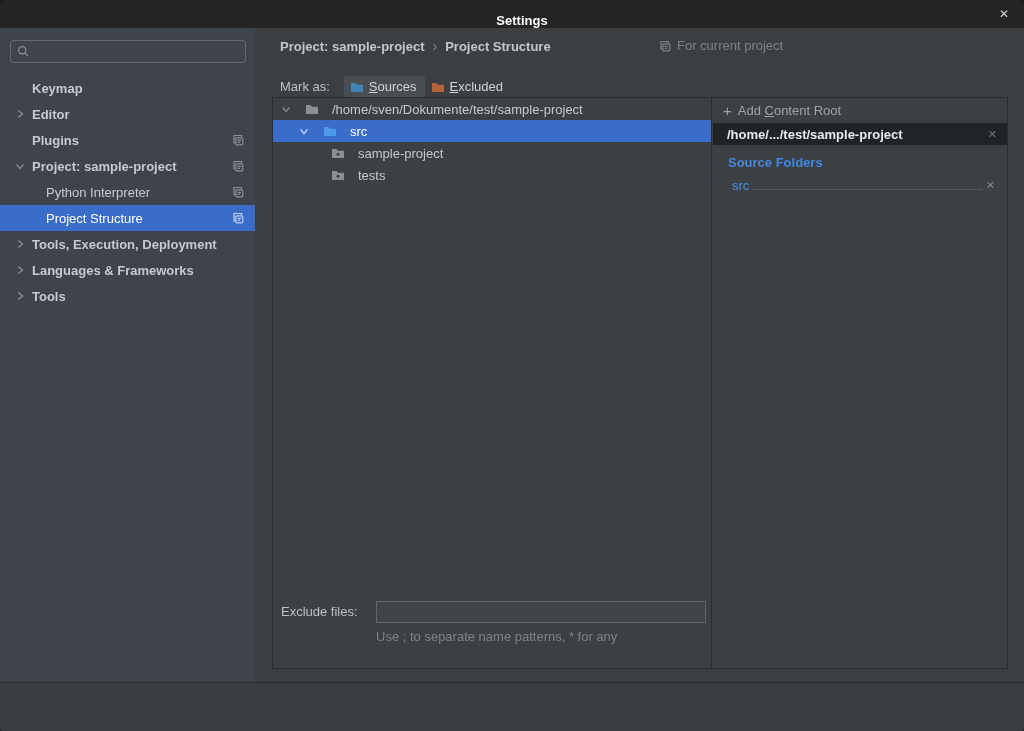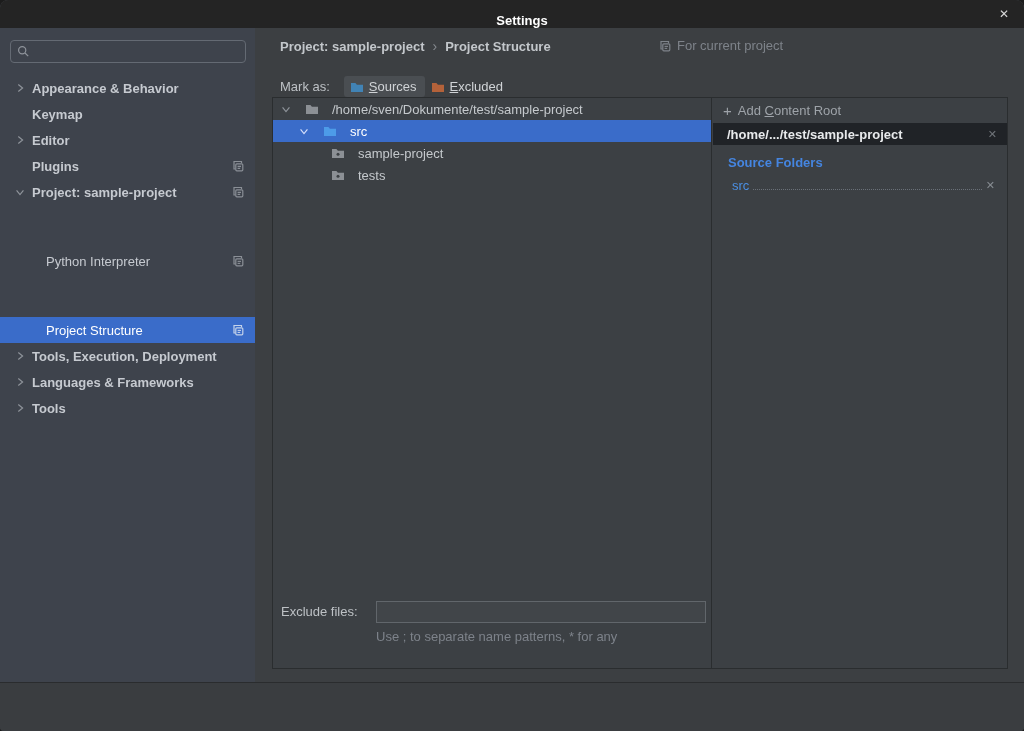--- a/index.html
+++ b/index.html
@@ -14,21 +14,21 @@
 
   
   .sidebar { position:absolute; left:0; top:28px; width:255px; height:654px; background:#3e434c; }
   .searchbox { position:absolute; left:10px; top:12px; width:236px; height:23px; border:1px solid #646a73; border-radius:4px; background:transparent; display:flex; align-items:center; padding-left:6px; }
   .searchbox input { background:transparent; border:none; outline:none; color:#d0d3d6; width:200px; font-family:inherit; font-size:13px; margin-left:4px; }
   .nav { position:absolute; left:0; top:47px; width:255px; }
   .nav-row { height:26px; display:flex; align-items:center; position:relative; padding-left:14px; cursor:default; }
   .nav-row.bold .lbl { font-weight:bold; }
   .nav-row .lbl { color:#c6cad0; }
   .nav-row .chevslot { width:18px; display:flex; align-items:center; }
-  .nav-row.lvl1 { padding-left:46px;margin-top:43px; }
+  .nav-row.lvl1 { padding-left:46px; }
   .nav-row.selected { background:#3a6cc9; }
   .nav-row.selected .lbl { color:#ffffff; }
   .scope-ic { position:absolute; right:10px; top:6px; }
 
   
   .content { position:absolute; left:255px; top:28px; width:769px; height:654px; background:#3c3f42; }
   .breadcrumb { position:absolute; left:25px; top:10px; display:flex; align-items:center; gap:8px; }
   .breadcrumb .crumb { font-weight:bold; color:#c3c7cb; }
   .breadcrumb .sep { color:#85898f; font-size:14px; }
   .scope-note { position:absolute; left:403px; top:10px; display:flex; align-items:center; gap:5px; color:#7e838a; }
@@ -86,28 +86,20 @@
 
   <div class="sidebar">
     <div class="searchbox">
       <svg width="13" height="13" viewBox="0 0 13 13">
           <circle cx="5.2" cy="5.2" r="3.6" fill="none" stroke="#8e939a" stroke-width="1.2"></circle>
           <line x1="8" y1="8" x2="11.2" y2="11.2" stroke="#8e939a" stroke-width="1.2"></line>
         </svg>
       <input type="text" placeholder="" style="">
     </div>
     <div class="nav">
-      <div class="nav-row bold">
-        <span class="chevslot">
-            <svg width="12" height="12" viewBox="0 0 14 14">
-              <polyline points="5,3 10,7 5,11" fill="none" stroke="#8e939a" stroke-width="1.4"></polyline>
-            </svg>
-          </span>
-        <span class="lbl">Appearance &amp; Behavior</span>
-      </div>
       <div class="nav-row bold">
         <span class="chevslot"></span>
         <span class="lbl">Keymap</span>
       </div>
       <div class="nav-row bold">
         <span class="chevslot">
             <svg width="12" height="12" viewBox="0 0 14 14">
               <polyline points="5,3 10,7 5,11" fill="none" stroke="#8e939a" stroke-width="1.4"></polyline>
             </svg>
           </span>

